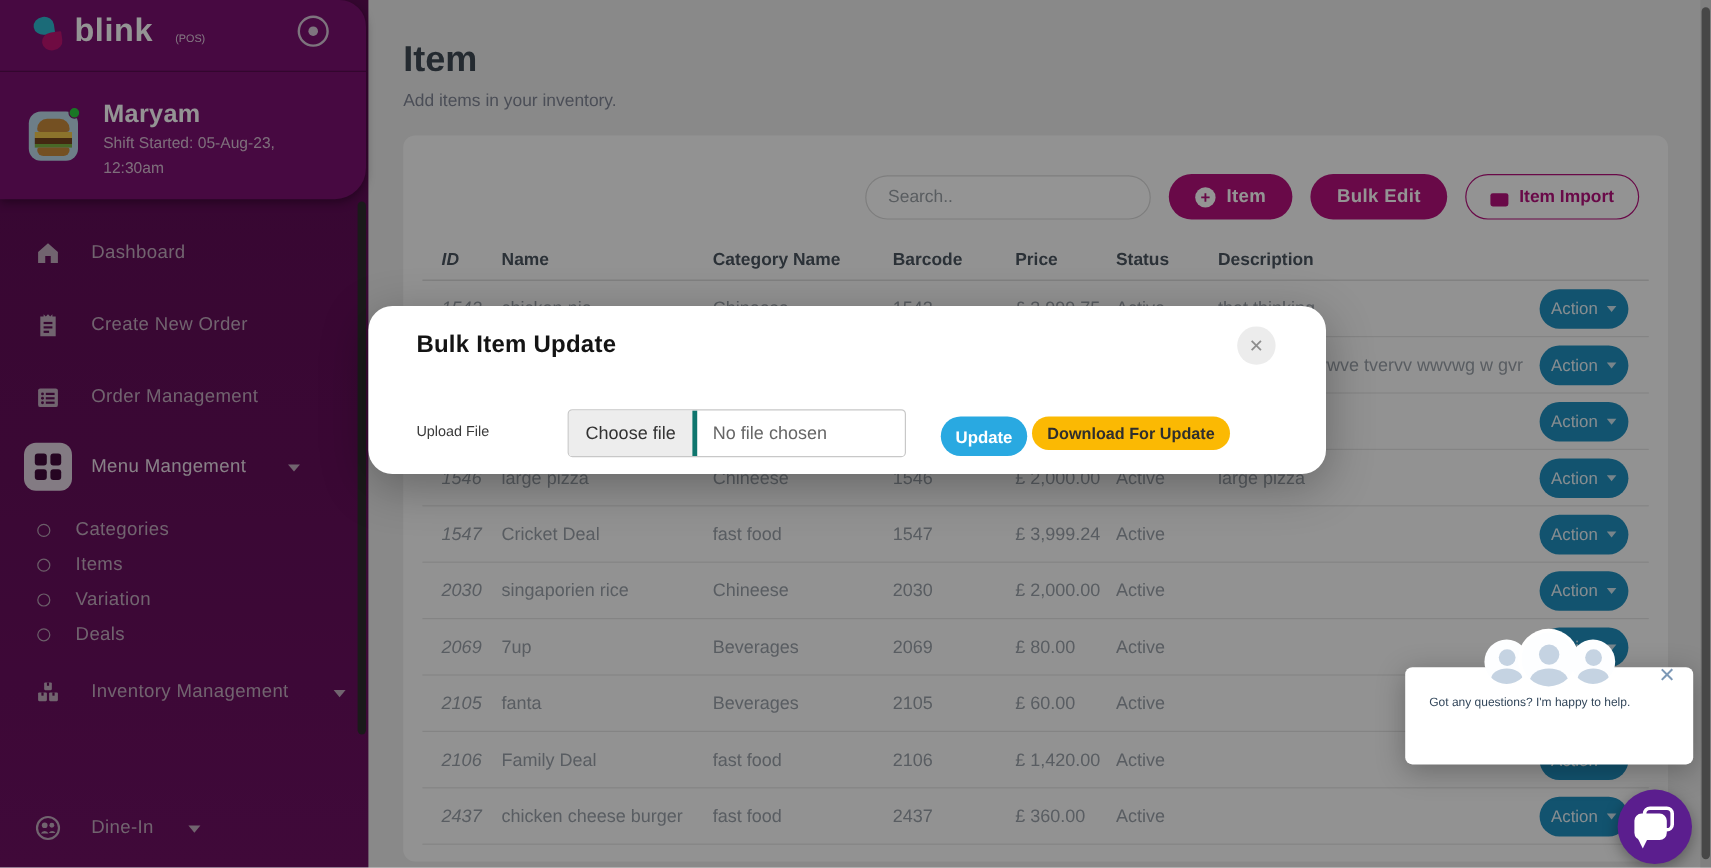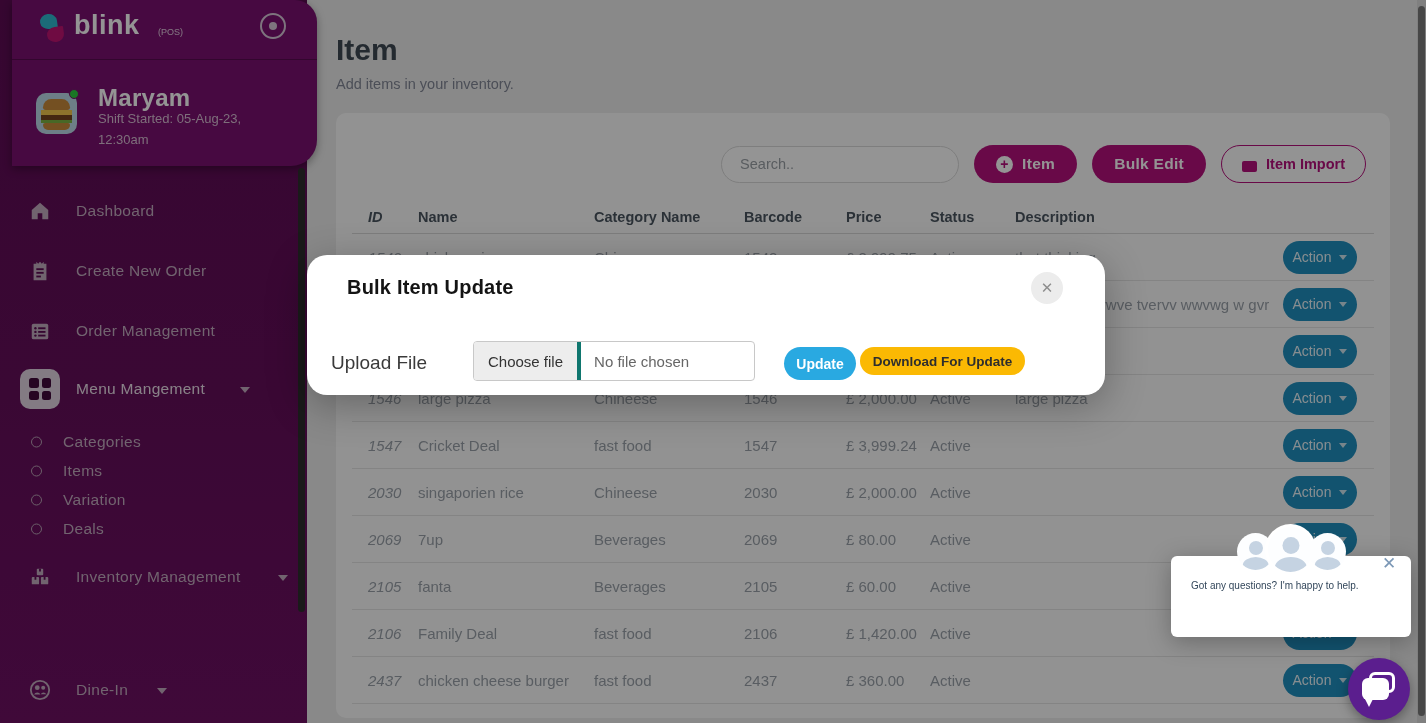--- a/index.html
+++ b/index.html
@@ -2,21 +2,21 @@
 <html><head>
 <meta charset="utf-8">
 <style>
   * { box-sizing: border-box; margin: 0; padding: 0; }
   html,body { width:1426px; height:723px; overflow:hidden; }
   body { font-family:"Liberation Sans","DejaVu Sans",sans-serif; background:#ECECEC; position:relative; }
 
   
   .sidebar { position:absolute; left:0; top:0; width:307px; height:723px;
     background:linear-gradient(180deg,#5D0C54 0%,#650E5B 55%,#6E1063 100%); z-index:1; }
-  .sidebar-top { position:absolute; left:12px; top:0; width:305px; height:166px;
+  .sidebar-top { position:absolute; left:0; top:0; width:305px; height:166px;
     background:#7A1170; border-radius:0 22px 26px 0; box-shadow:0 3px 8px rgba(0,0,0,.35); }
   .logo-row { position:absolute; left:0; top:0; width:100%; height:60px; border-bottom:1px solid rgba(0,0,0,.28); }
   .logo-mark { position:absolute; left:26px; top:12px; width:32px; height:34px; }
   .petal-teal { position:absolute; left:2px; top:2px; width:17px; height:15px; background:#2FB9CF;
     border-radius:70% 70% 8% 70%; transform:rotate(-8deg); }
   .petal-magenta { position:absolute; left:9px; top:15px; width:17px; height:15px; background:#C01372;
     border-radius:70% 8% 70% 70%; transform:rotate(-8deg); }
   .logo-text { position:absolute; left:62px; top:10px; color:#FFFFFF; font-size:27px; font-weight:700; letter-spacing:.5px; }
   .logo-suffix { position:absolute; left:146px; top:27px; color:#E3CCE0; font-size:9px; }
   .collapse-toggle { position:absolute; left:248px; top:13px; width:26px; height:26px; border:2px solid #D9C9D9;
@@ -25,21 +25,21 @@
     background:#D9C9D9; border-radius:50%; }
   .avatar { position:absolute; left:24px; top:93px; width:41px; height:41px; border-radius:10px;
     background:#BCD9E8; overflow:hidden; }
   .b-buntop { position:absolute; left:7px; top:6px; width:27px; height:11px; background:#C98A3B; border-radius:12px 12px 4px 4px; }
   .b-cheese { position:absolute; left:5px; top:17px; width:31px; height:5px; background:#F2C94C; }
   .b-patty  { position:absolute; left:5px; top:22px; width:31px; height:5px; background:#74451E; }
   .b-lettuce{ position:absolute; left:5px; top:27px; width:31px; height:3px; background:#7CB342; }
   .b-bunbot { position:absolute; left:7px; top:30px; width:27px; height:7px; background:#C98A3B; border-radius:3px 3px 8px 8px; }
   .status-dot { position:absolute; left:57px; top:89px; width:10px; height:10px; border-radius:50%;
     background:#2ECC40; border:1.5px solid #7A1170; }
-  .user-name { position:absolute; left:86px; top:84px; color:#FFFFFF; font-size:24px; font-weight:700; letter-spacing:.3px; }
+  .user-name { position:absolute; left:86px; top:84px; color:#FFFFFF; font-size:21px; font-weight:700; letter-spacing:.3px; }
   .user-shift1 { position:absolute; left:86px; top:111px; color:#D9BED4; font-size:13px; }
   .user-shift2 { position:absolute; left:86px; top:132px; color:#D9BED4; font-size:13px; }
 
   .nav-item { position:absolute; left:0; width:290px; height:34px; color:#C3ACBF; font-size:15.5px;
     letter-spacing:.3px; cursor:pointer; }
   .nav-label { position:absolute; left:76px; top:50%; transform:translateY(-50%); white-space:nowrap; }
   .nav-label.active { color:#EBDFE9; }
   .nav-icon { position:absolute; left:29px; top:50%; transform:translateY(-50%); width:22px; height:22px; }
   .icon-box { position:absolute; left:20px; top:50%; transform:translateY(-50%); width:40px; height:40px;
     background:#E2D5E2; border-radius:10px; }
@@ -93,21 +93,21 @@
   
   .backdrop { position:absolute; inset:0; background:rgba(0,0,0,0.42); z-index:10; }
 
   
   .modal { position:absolute; left:307px; top:255px; width:798px; height:140px; background:#FFFFFF;
     border-radius:20px; box-shadow:0 10px 40px rgba(0,0,0,.3); z-index:20; }
   .modal-title { position:absolute; left:40px; top:21px; font-size:20px; font-weight:700; color:#141414; letter-spacing:.2px; }
   .modal-close { position:absolute; right:42px; top:17px; width:32px; height:32px; border-radius:50%;
     background:#ECECEC; border:none; color:#8E8E8E; font-size:15px; display:flex; align-items:center; justify-content:center;
     cursor:pointer; font-family:inherit; }
-  .upload-label { position:absolute; left:24px; top:97px; font-size:19px; color:#3A3A3A; }
+  .upload-label { position:absolute; left:40px; top:97px; font-size:12px; color:#3A3A3A; }
   .file-input { position:absolute; left:166px; top:86px; width:282px; height:40px; border:1px solid #C8C8C8;
     border-radius:4px; background:#FFFFFF; display:flex; align-items:center; overflow:hidden; cursor:pointer; }
   .choose-seg { height:100%; background:#EDEDED; border-right:4px solid #0f766e; color:#333333; font-size:15px;
     display:flex; align-items:center; padding:0 14px; }
   .no-file { color:#666666; font-size:15px; padding-left:13px; }
   .btn-update { position:absolute; left:477px; top:92px; width:72px; height:33px; border:none; border-radius:17px;
     background:#29A9E1; color:#FFFFFF; font-size:14px; font-weight:700; font-family:inherit; cursor:pointer; }
   .btn-download { position:absolute; left:553px; top:92px; width:165px; height:28px; border:none; border-radius:17px;
     background:#FBB903; color:#2E2E2E; font-size:13.5px; font-weight:700; font-family:inherit; cursor:pointer; }
 

